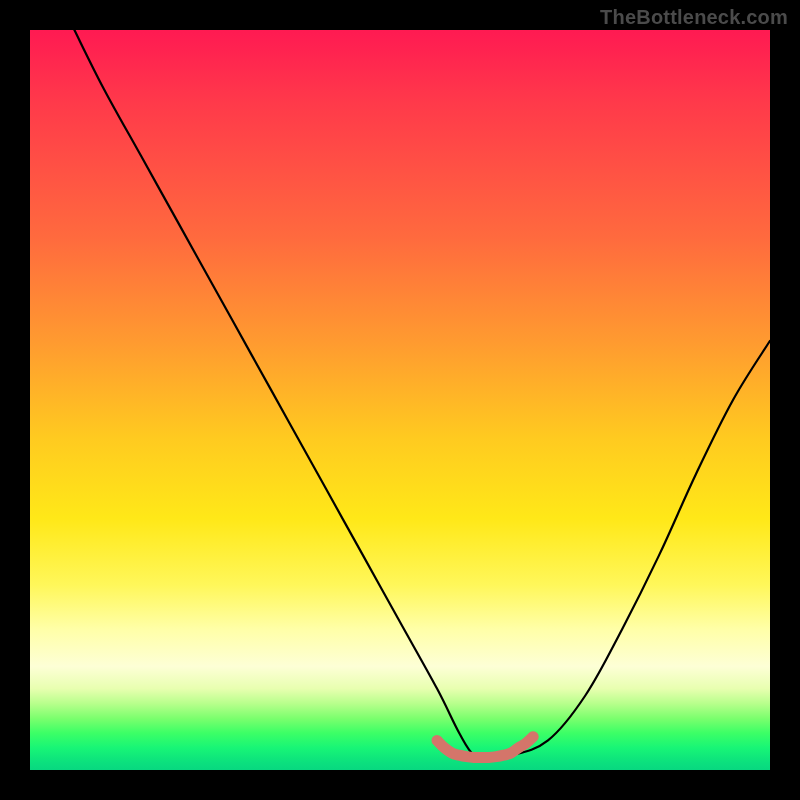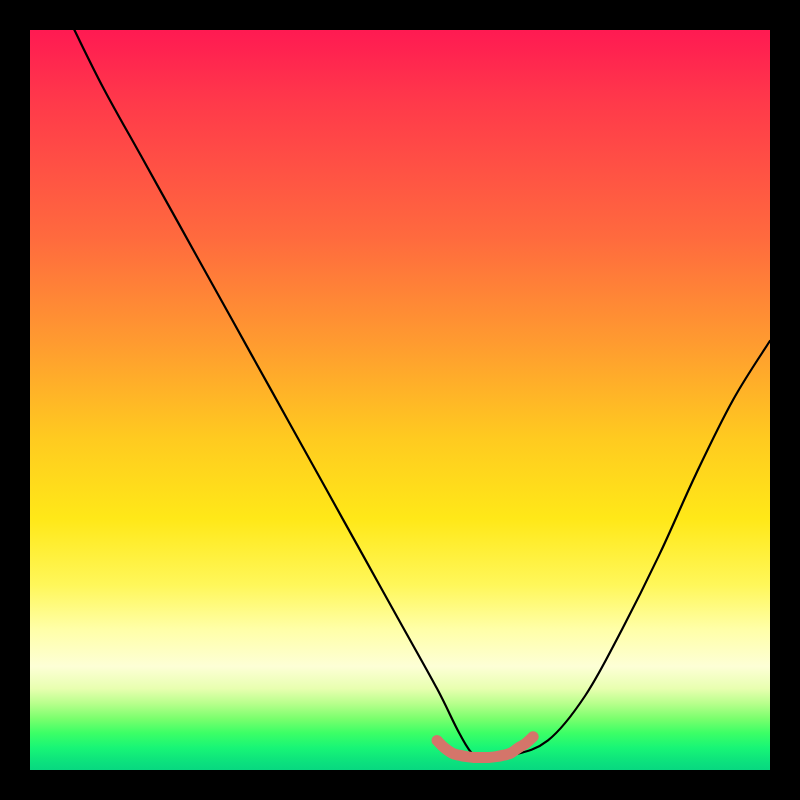--- a/index.html
+++ b/index.html
@@ -84,13 +84,14 @@
     <svg class="curves" viewBox="0 0 740 740" preserveAspectRatio="none">
       <g>
         <path id="curve-main" fill="none" stroke="#000000" stroke-width="2.2" stroke-linecap="round" stroke-linejoin="round" d="M 44.40 0.00 C 49.73 10.66, 62.01 36.56, 74.00 59.20 C 85.99 81.84, 97.68 101.82, 111.00 125.80 C 124.32 149.78, 134.68 168.42, 148.00 192.40 C 161.32 216.38, 171.68 235.02, 185.00 259.00 C 198.32 282.98, 208.68 301.62, 222.00 325.60 C 235.32 349.58, 245.68 368.22, 259.00 392.20 C 272.32 416.18, 282.68 434.82, 296.00 458.80 C 309.32 482.78, 319.68 501.42, 333.00 525.40 C 346.32 549.38, 356.68 568.02, 370.00 592.00 C 383.32 615.98, 396.34 638.62, 407.00 658.60 C 417.66 678.58, 422.54 691.01, 429.20 703.00 C 435.86 714.99, 438.67 721.20, 444.00 725.20 C 449.33 729.20, 452.14 725.20, 458.80 725.20 C 465.46 725.20, 470.34 727.86, 481.00 725.20 C 491.66 722.54, 504.68 721.06, 518.00 710.40 C 531.32 699.74, 541.68 685.98, 555.00 666.00 C 568.32 646.02, 578.68 624.71, 592.00 599.40 C 605.32 574.09, 615.68 553.37, 629.00 525.40 C 642.32 497.43, 652.68 471.97, 666.00 444.00 C 679.32 416.03, 689.68 393.98, 703.00 370.00 C 716.32 346.02, 733.34 321.46, 740.00 310.80"></path>
       </g>
       <g>
         <path id="curve-marker" fill="none" stroke="#d4756a" stroke-width="11" stroke-linecap="round" stroke-linejoin="round" d="M 407.00 710.40 C 408.33 711.73, 411.74 715.54, 414.40 717.80 C 417.06 720.06, 419.14 721.65, 421.80 722.98 C 424.46 724.31, 426.54 724.53, 429.20 725.20 C 431.86 725.87, 433.94 726.28, 436.60 726.68 C 439.26 727.08, 441.34 727.29, 444.00 727.42 C 446.66 727.55, 448.74 727.42, 451.40 727.42 C 454.06 727.42, 456.14 727.55, 458.80 727.42 C 461.46 727.29, 463.54 727.08, 466.20 726.68 C 468.86 726.28, 470.94 725.87, 473.60 725.20 C 476.26 724.53, 478.34 724.31, 481.00 722.98 C 483.66 721.65, 485.74 719.53, 488.40 717.80 C 491.06 716.07, 493.14 715.36, 495.80 713.36 C 498.46 711.36, 501.87 707.90, 503.20 706.70"></path>
       </g>
     </svg>
   </div>
 
+  <div class="watermark">TheBottleneck.com</div>
 </div>
 
 </body></html>

